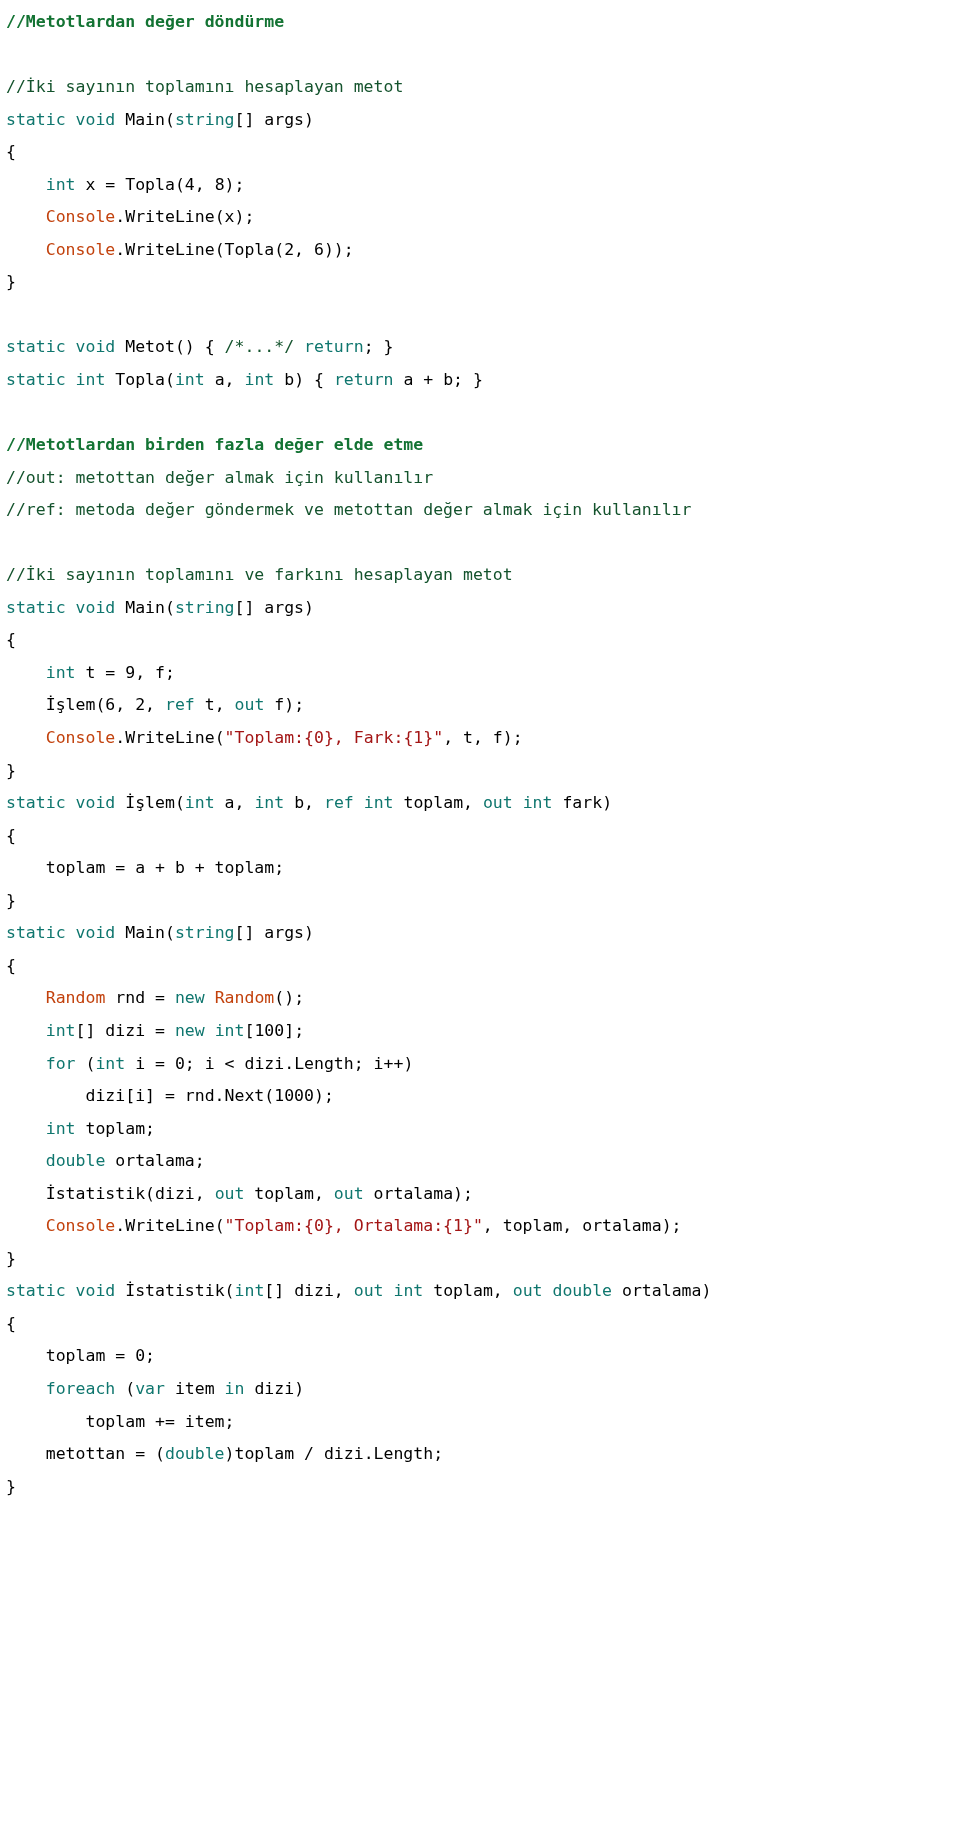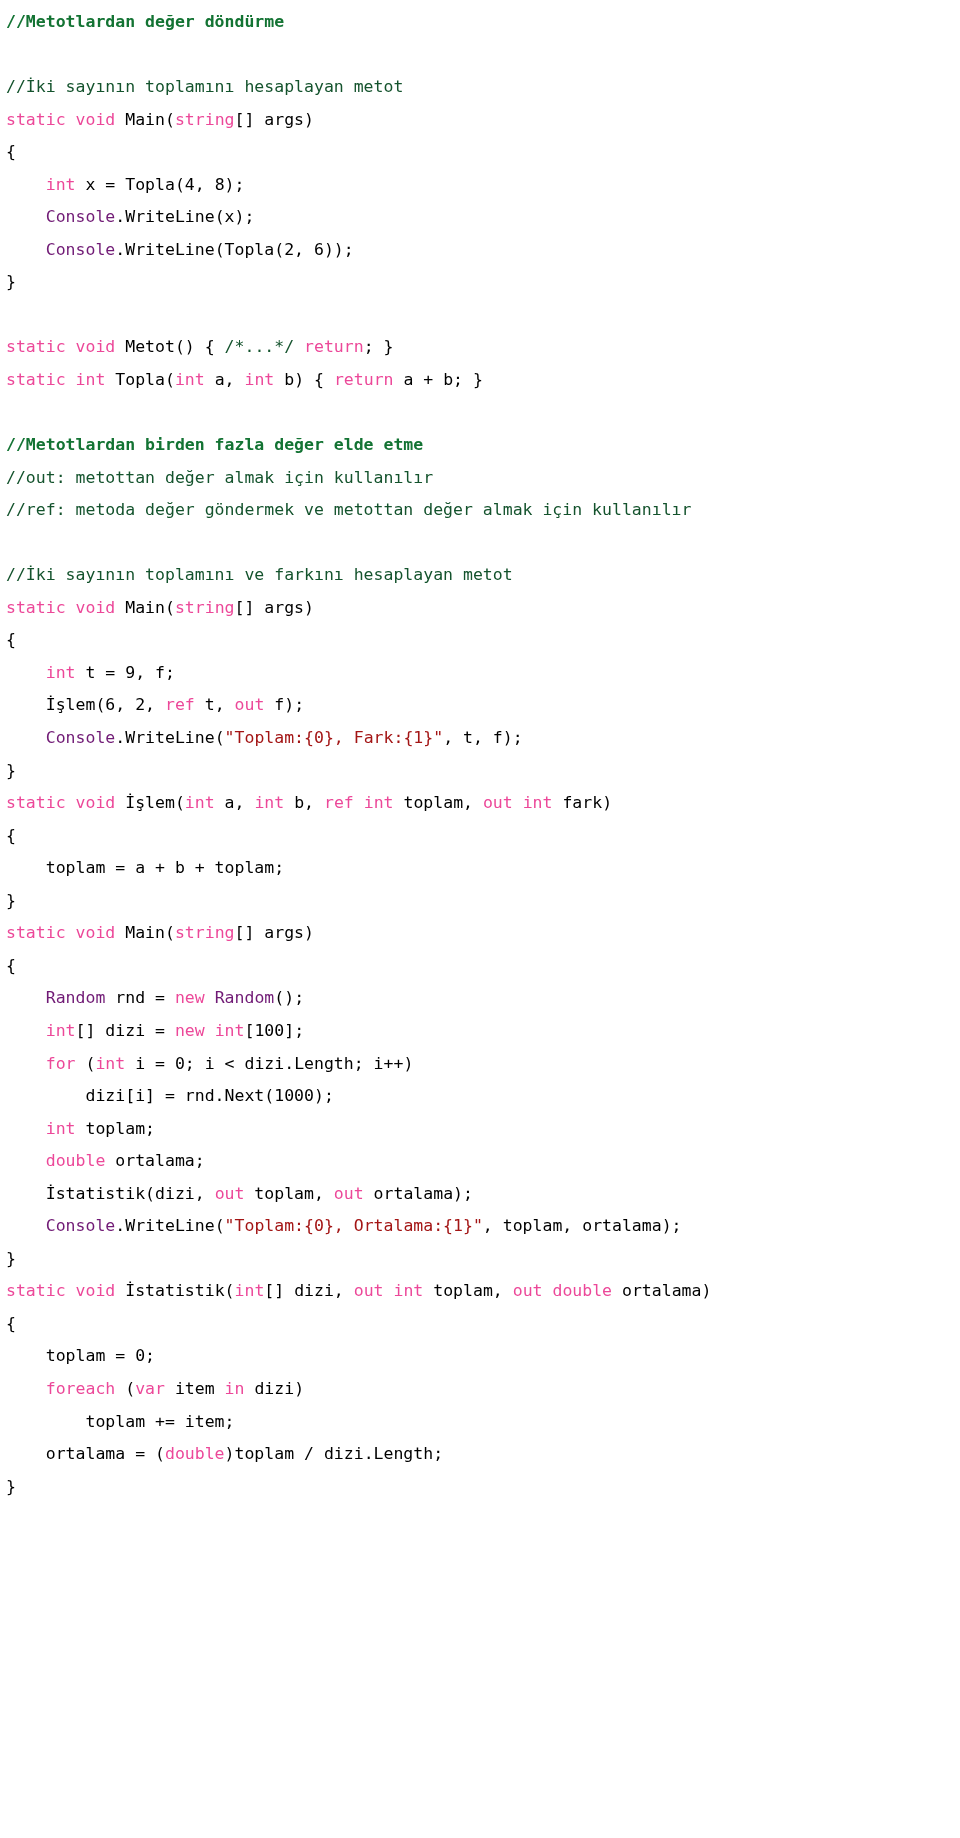--- a/index.html
+++ b/index.html
@@ -20,24 +20,24 @@
     display: block;
     white-space: pre;
     font-size: 16.5px;
     line-height: 32.55px;
     height: 32.55px;
     color: #000000;
     letter-spacing: 0px;
   }
   .line.blank { color: transparent; }
   
-  .kw   { color: #ec4899; }   
+  .kw   { color: #0f766e; }   
   .cm   { color: #14532d; }   
   .cmb  { color: #137333; font-weight: bold; }  
-  .cls  { color: #701a75; }   
+  .cls  { color: #c2410c; }   
   .str  { color: #A31515; }   
   .pl   { color: #000000; }   
 </style>
 </head>
 <body>
 
 <div id="code-listing">
     <div class="line"><span class="cmb">//Metotlardan değer döndürme</span></div>
     <div class="line blank"><span class="pl"> </span></div>
     <div class="line"><span class="cm">//İki sayının toplamını hesaplayan metot</span></div>
@@ -75,15 +75,15 @@
     <div class="line"><span class="pl">    </span><span class="kw">int</span><span class="pl"> toplam;</span></div>
     <div class="line"><span class="pl">    </span><span class="kw">double</span><span class="pl"> ortalama;</span></div>
     <div class="line"><span class="pl">    İstatistik(dizi, </span><span class="kw">out</span><span class="pl"> toplam, </span><span class="kw">out</span><span class="pl"> ortalama);</span></div>
     <div class="line"><span class="pl">    </span><span class="cls">Console</span><span class="pl">.WriteLine(</span><span class="str">"Toplam:{0}, Ortalama:{1}"</span><span class="pl">, toplam, ortalama);</span></div>
     <div class="line"><span class="pl">}</span></div>
     <div class="line"><span class="kw">static</span><span class="pl"> </span><span class="kw">void</span><span class="pl"> İstatistik(</span><span class="kw">int</span><span class="pl">[] dizi, </span><span class="kw">out</span><span class="pl"> </span><span class="kw">int</span><span class="pl"> toplam, </span><span class="kw">out</span><span class="pl"> </span><span class="kw">double</span><span class="pl"> ortalama)</span></div>
     <div class="line"><span class="pl">{</span></div>
     <div class="line"><span class="pl">    toplam = 0;</span></div>
     <div class="line"><span class="pl">    </span><span class="kw">foreach</span><span class="pl"> (</span><span class="kw">var</span><span class="pl"> item </span><span class="kw">in</span><span class="pl"> dizi)</span></div>
     <div class="line"><span class="pl">        toplam += item;</span></div>
-    <div class="line"><span class="pl">    ortalama = (</span><span class="kw">double</span><span class="pl">)toplam / dizi.Length;</span></div>
+    <div class="line"><span class="pl">    metottan = (</span><span class="kw">double</span><span class="pl">)toplam / dizi.Length;</span></div>
     <div class="line"><span class="pl">}</span></div>
   </div>
 
 </body></html>

